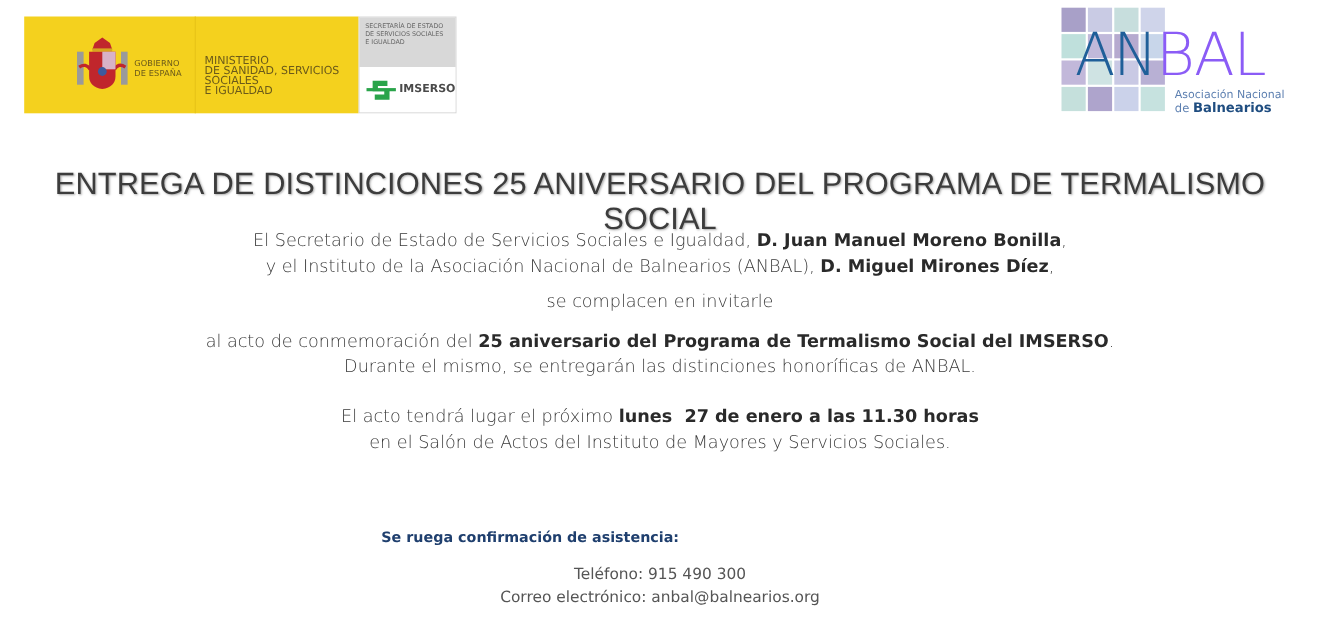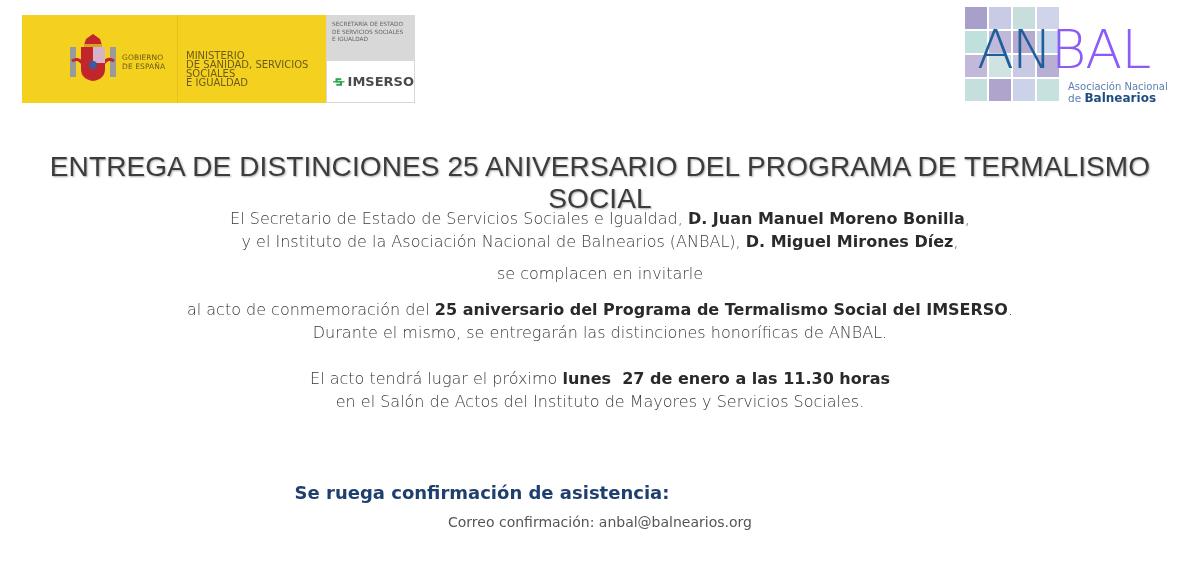--- a/index.html
+++ b/index.html
@@ -9,42 +9,42 @@
   .gov-logo { position:absolute; left:22px; top:15px; width:355px; height:88px; display:flex; }
   .gov-yellow { background:#f4d11e; height:100%; display:flex; }
   .gov-seg1 { width:117px; display:flex; align-items:center; border-right:1px solid #e6c318; position:relative;margin-left:38px; }
   .crest { position:absolute; left:8px; top:18px; width:50px; height:52px; }
   .gov-text { position:absolute; left:62px; top:38px; font-size:7.5px; line-height:9px; color:#6b5a1a; letter-spacing:0.1px; }
   .gov-seg2 { width:148px; position:relative; }
   .min-text { position:absolute; left:8px; top:36px; font-size:10px; line-height:9px; color:#6b5a1a; }
   .gov-right { width:89px; height:100%; border:1px solid #d8d8d8; box-sizing:border-box; display:flex; flex-direction:column; }
   .sec-block { background:#d8d8d8; height:45px; padding:5px 5px; box-sizing:border-box; font-size:5.8px; line-height:7.5px; color:#666; }
   .imserso-block { background:#fff; flex:1; display:flex; align-items:center; padding-left:6px; gap:3px; }
-  .imserso-text { font-size:13px; font-weight:bold; color:#4a4a4a; }
+  .imserso-text { font-size:10px; font-weight:bold; color:#4a4a4a; }
 
   
   .anbal-logo { position:absolute; left:965px; top:7px; width:200px; height:100px; }
   .anbal-grid { position:absolute; left:0; top:0; display:grid; grid-template-columns:repeat(4,22px); grid-template-rows:repeat(4,22px); gap:2px; }
   .anbal-grid div { width:22px; height:22px; }
   .anbal-an { position:absolute; left:12px; top:16px; font-family:"DejaVu Sans", sans-serif; font-size:54px; line-height:54px; color:#1f5f99; letter-spacing:-2px; font-weight:300; }
   .anbal-bal { position:absolute; left:86px; top:16px; font-size:54px; line-height:54px; color:#8b5cf6; letter-spacing:-1px; font-weight:300; }
   .anbal-sub1 { position:absolute; left:103px; top:74px; font-size:10px; color:#5c7fb0; white-space:nowrap; }
   .anbal-sub2 { position:absolute; left:103px; top:84px; font-size:10.5px; color:#5c7fb0; white-space:nowrap; }
   .anbal-sub2 b { color:#1f4d80; font-size:12px; }
 
   
   .title { position:absolute; left:0; width:1200px; top:151px; text-align:center; font-family:"Liberation Sans", sans-serif; font-size:28px; color:#3c3c3c; text-shadow:1px 1px 2px #aaa; letter-spacing:0.1px; }
 
   .para { position:absolute; left:0; width:1200px; text-align:center; font-family:"DejaVu Sans", sans-serif; font-size:16px; color:#3a3a3a; line-height:23px; font-weight:300; }
   .para b { font-weight:bold; color:#2a2a2a; }
   .p1 { top:207px; }
   .p2 { top:262px; }
   .p3 { top:298px; }
   .p4 { top:367px; }
-  .confirm { position:absolute; left:0; width:964px; top:482px; text-align:center; font-size:18px; font-weight:bold; color:#1f3f6e; }
+  .confirm { position:absolute; left:0; width:964px; top:482px; text-align:center; font-size:13px; font-weight:bold; color:#1f3f6e; }
   .contact { position:absolute; left:0; width:1200px; top:512px; text-align:center; font-size:14px; line-height:21px; color:#555; }
 </style>
 </head>
 <body>
 
 <div class="gov-logo">
   <div class="gov-yellow">
     <div class="gov-seg1">
       <svg class="crest" viewBox="0 0 50 52">
         <rect x="2" y="14" width="6" height="30" fill="#9a9a9a"></rect>
@@ -125,14 +125,15 @@
 </div>
 
 <div class="para p4">
   <div><span>El acto tendrá lugar el próximo </span><b style="white-space:pre">lunes  27 de enero a las 11.30 horas</b></div>
   <div>en el Salón de Actos del Instituto de Mayores y Servicios Sociales.</div>
 </div>
 
 <div class="confirm">Se ruega confirmación de asistencia:</div>
 
 <div class="contact">
-  <div>Correo confirmación: anbal@balnearios.org</div>
+  <div>Teléfono: 915 490 300</div>
+  <div>Correo electrónico: anbal@balnearios.org</div>
 </div>
 
 </body></html>

